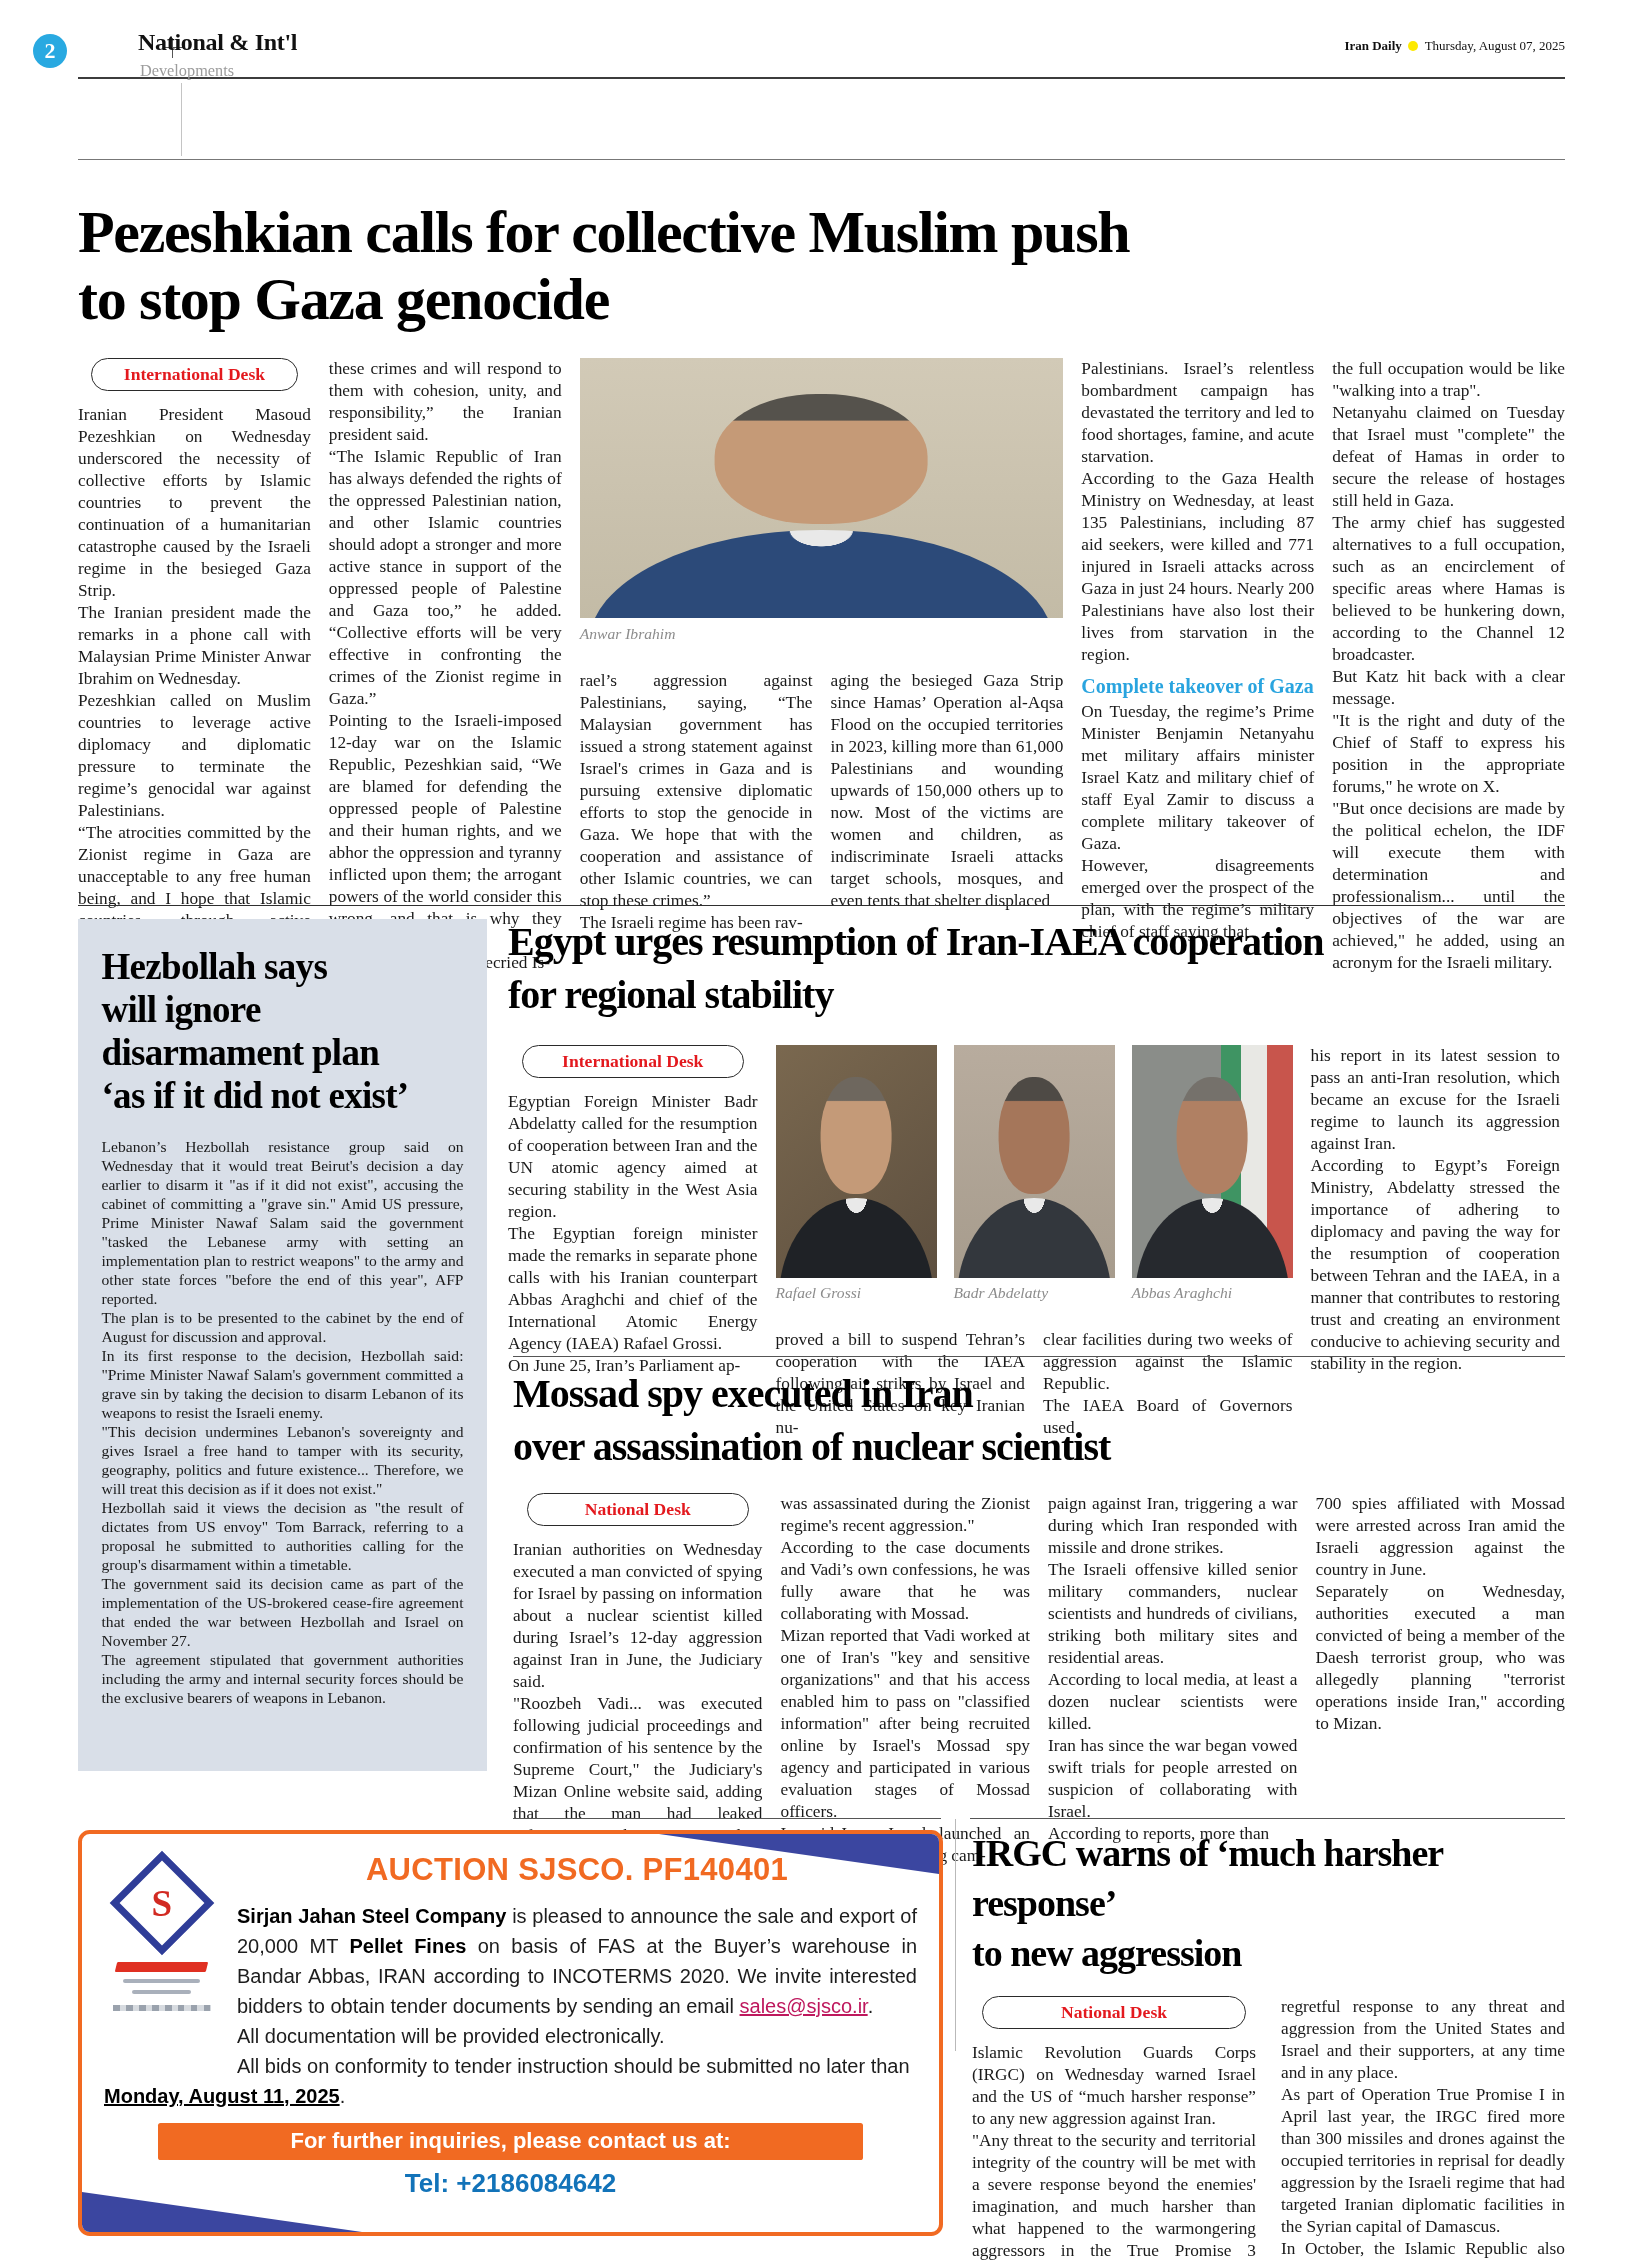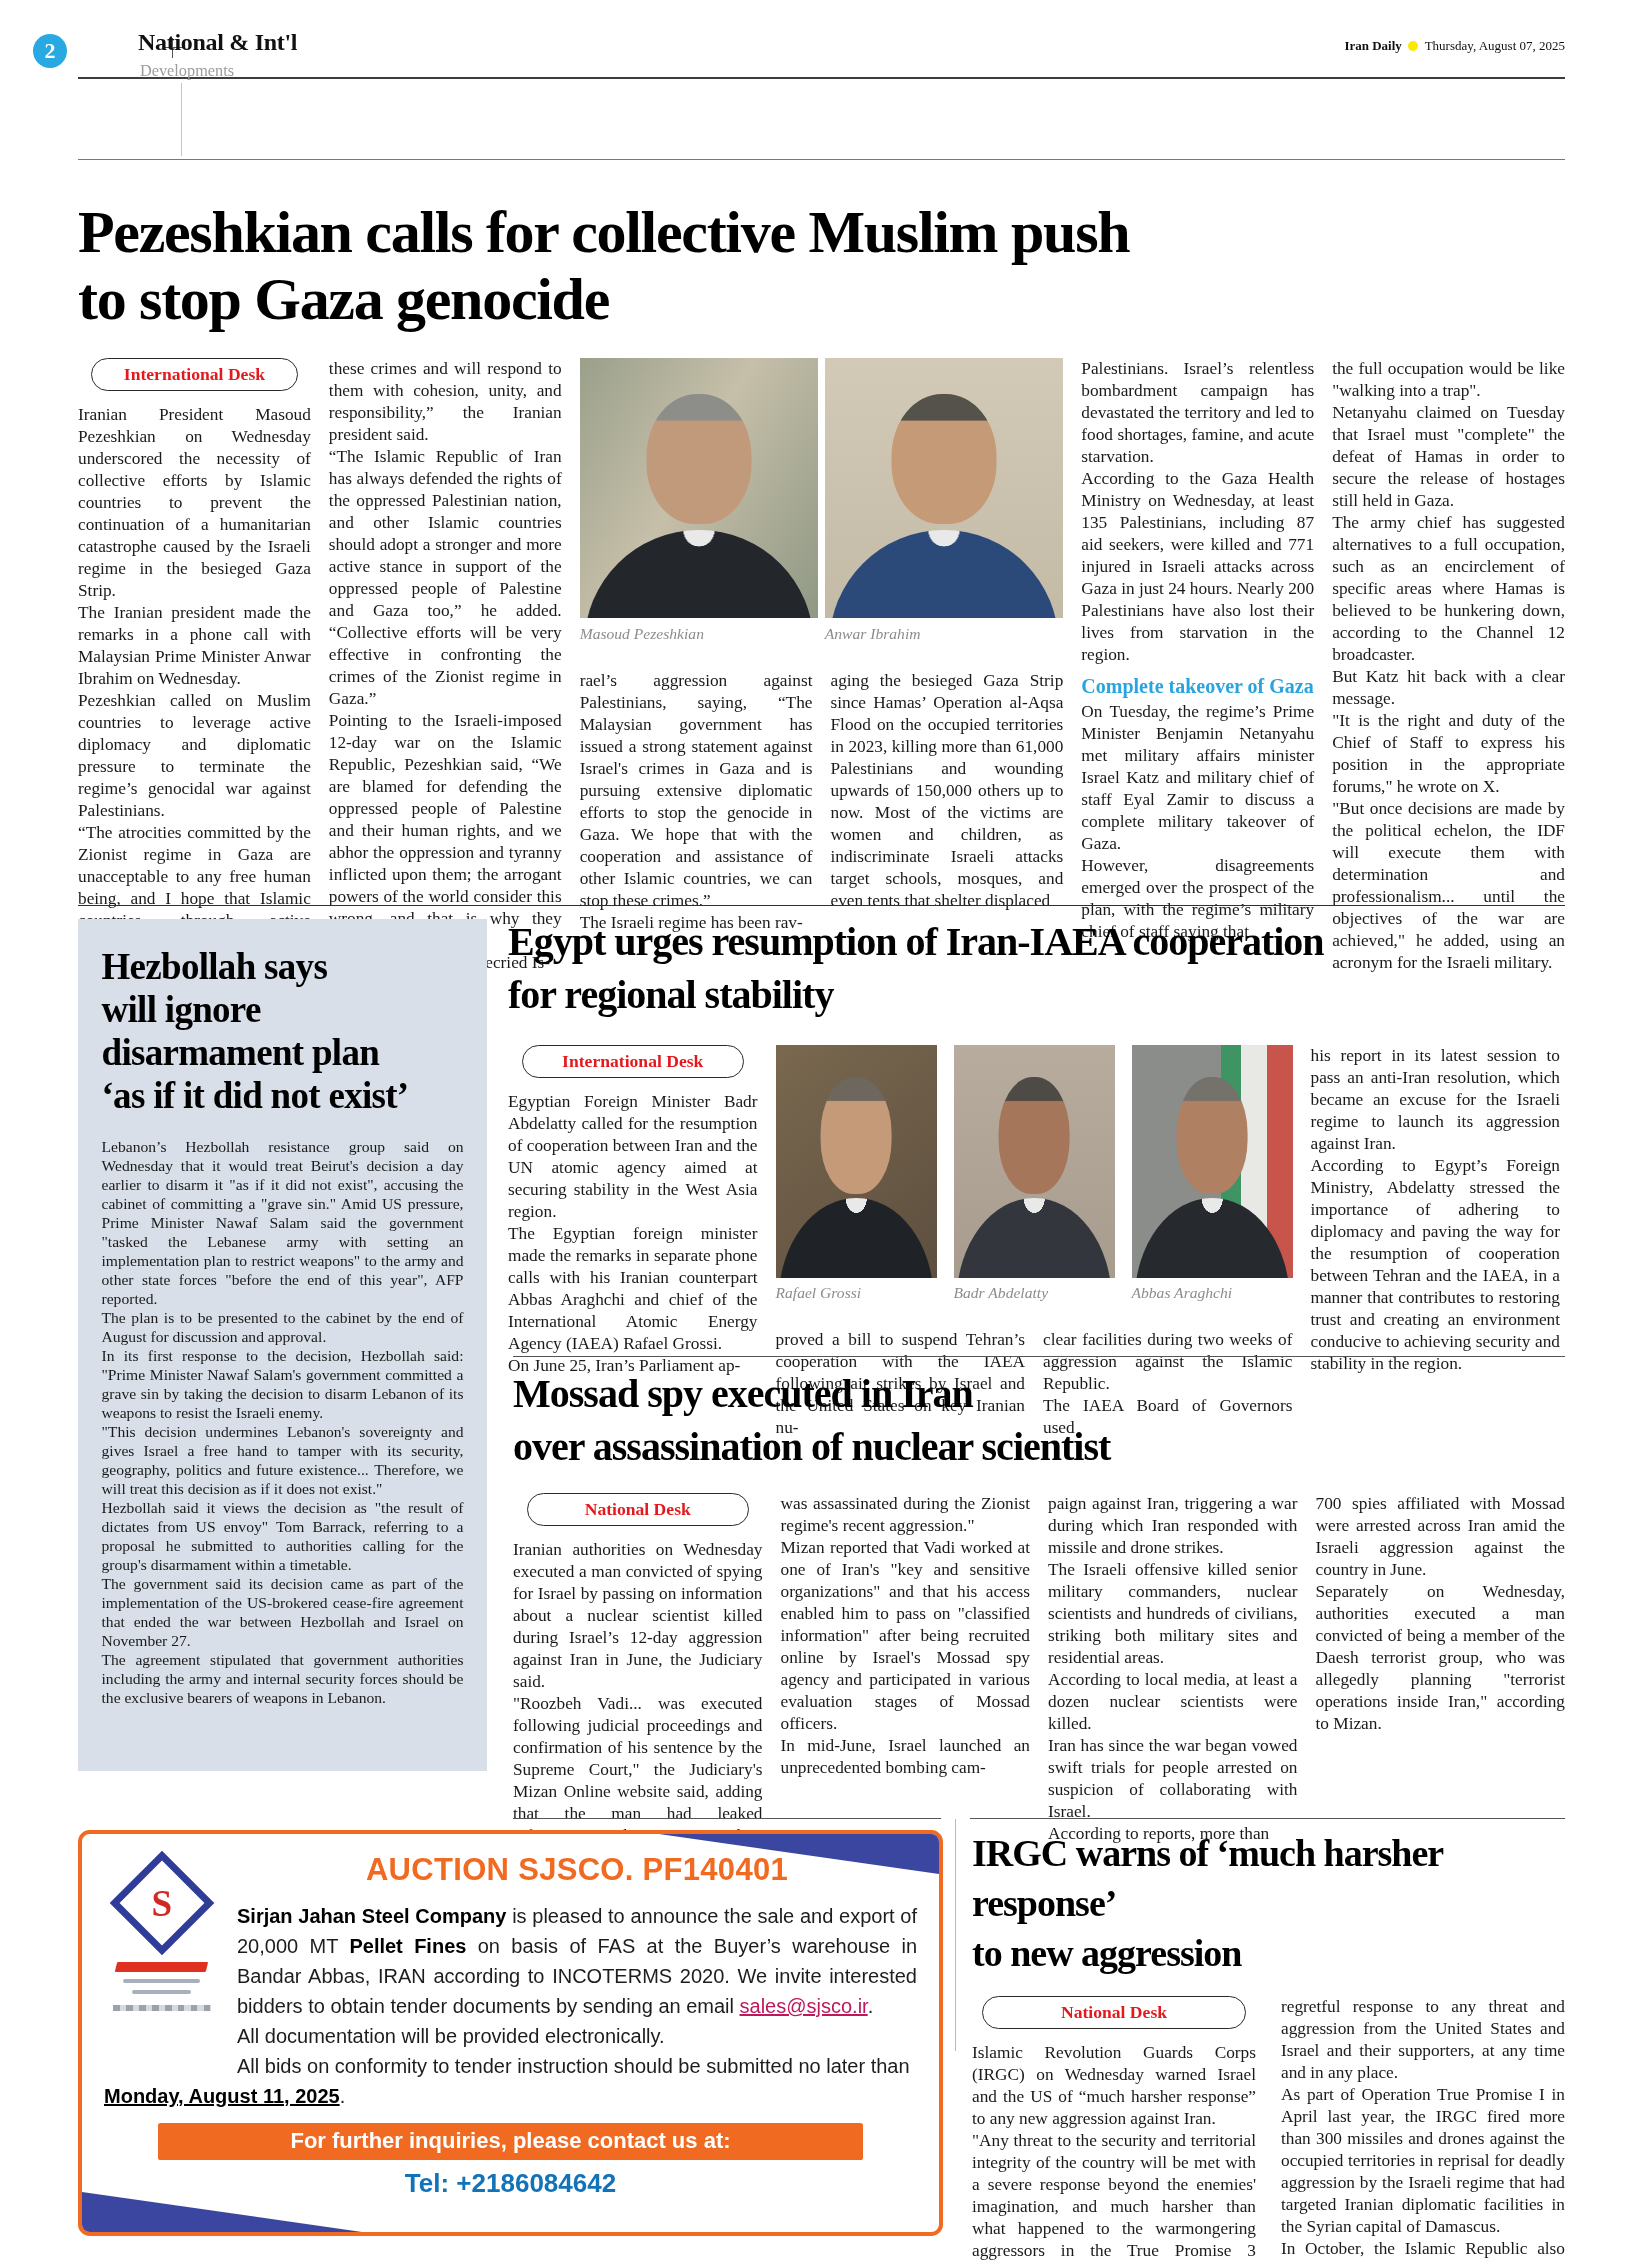--- a/index.html
+++ b/index.html
@@ -153,24 +153,20 @@
           </div>
       </div>
       <div class="span2 bodycol" style="grid-column:2;">
           <p>these crimes and will respond to them with cohesion, unity, and responsibility,” the Iranian president said.</p>
           <p>“The Islamic Republic of Iran has always defended the rights of the oppressed Palestinian nation, and other Islamic countries should adopt a stronger and more active stance in support of the oppressed people of Palestine and Gaza too,” he added. “Collective efforts will be very effective in confronting the crimes of the Zionist regime in Gaza.”</p>
           <p>Pointing to the Israeli-imposed 12-day war on the Islamic Republic, Pezeshkian said, “We are blamed for defending the oppressed people of Palestine and their human rights, and we abhor the oppression and tyranny inflicted upon them; the arrogant powers of the world consider this wrong, and that is why they pressure us.”</p>
           <p>Ibrahim, for his part, decried Is-</p>
         </div>
       <div class="photos-lead">
         <figure>
-          <div class="photo p-pez"></div>
-          <figcaption>Masoud Pezeshkian</figcaption>
-        </figure>
-        <figure>
           <div class="photo p-anwar"></div>
           <figcaption>Anwar Ibrahim</figcaption>
         </figure>
       </div>
       <div class="bodycol" style="grid-column:3;grid-row:2;">
           <p>rael’s aggression against Palestinians, saying, “The Malaysian government has issued a strong statement against Israel's crimes in Gaza and is pursuing extensive diplomatic efforts to stop the genocide in Gaza. We hope that with the cooperation and assistance of other Islamic countries, we can stop these crimes.”</p>
           <p>The Israeli regime has been rav-</p>
         </div>
       <div class="bodycol" style="grid-column:4;grid-row:2;">
           <p>aging the besieged Gaza Strip since Hamas’ Operation al-Aqsa Flood on the occupied territories in 2023, killing more than 61,000 Palestinians and wounding upwards of 150,000 others up to now. Most of the victims are women and children, as indiscriminate Israeli attacks target schools, mosques, and even tents that shelter displaced</p>
@@ -267,20 +263,21 @@
     <div class="mo-grid">
       <div>
         <div class="desk-badge">National Desk</div>
         <div class="bodycol">
             <p>Iranian authorities on Wednesday executed a man convicted of spying for Israel by passing on information about a nuclear scientist killed during Israel’s 12-day aggression against Iran in June, the Judiciary said.</p>
             <p>"Roozbeh Vadi... was executed following judicial proceedings and confirmation of his sentence by the Supreme Court," the Judiciary's Mizan Online website said, adding that the man had leaked information about a "nuclear scientist who</p>
           </div>
       </div>
       <div class="bodycol">
           <p>was assassinated during the Zionist regime's recent aggression."</p>
+          <p>According to the case documents and Vadi’s own confessions, he was fully aware that he was collaborating with Mossad.</p>
           <p>Mizan reported that Vadi worked at one of Iran's "key and sensitive organizations" and that his access enabled him to pass on "classified information" after being recruited online by Israel's Mossad spy agency and participated in various evaluation stages of Mossad officers.</p>
           <p>In mid-June, Israel launched an unprecedented bombing cam-</p>
         </div>
       <div class="bodycol">
           <p>paign against Iran, triggering a war during which Iran responded with missile and drone strikes.</p>
           <p>The Israeli offensive killed senior military commanders, nuclear scientists and hundreds of civilians, striking both military sites and residential areas.</p>
           <p>According to local media, at least a dozen nuclear scientists were killed.</p>
           <p>Iran has since the war began vowed swift trials for people arrested on suspicion of collaborating with Israel.</p>
           <p>According to reports, more than</p>
         </div>

